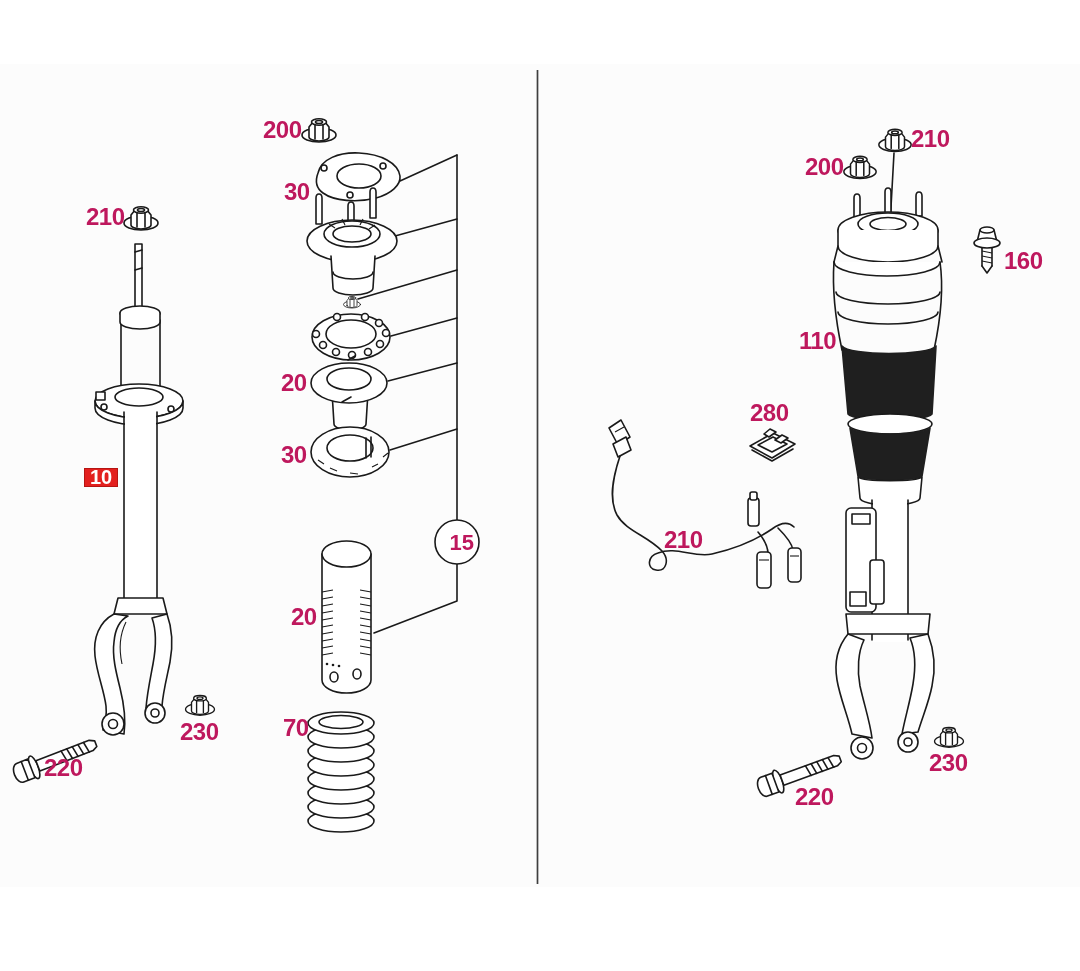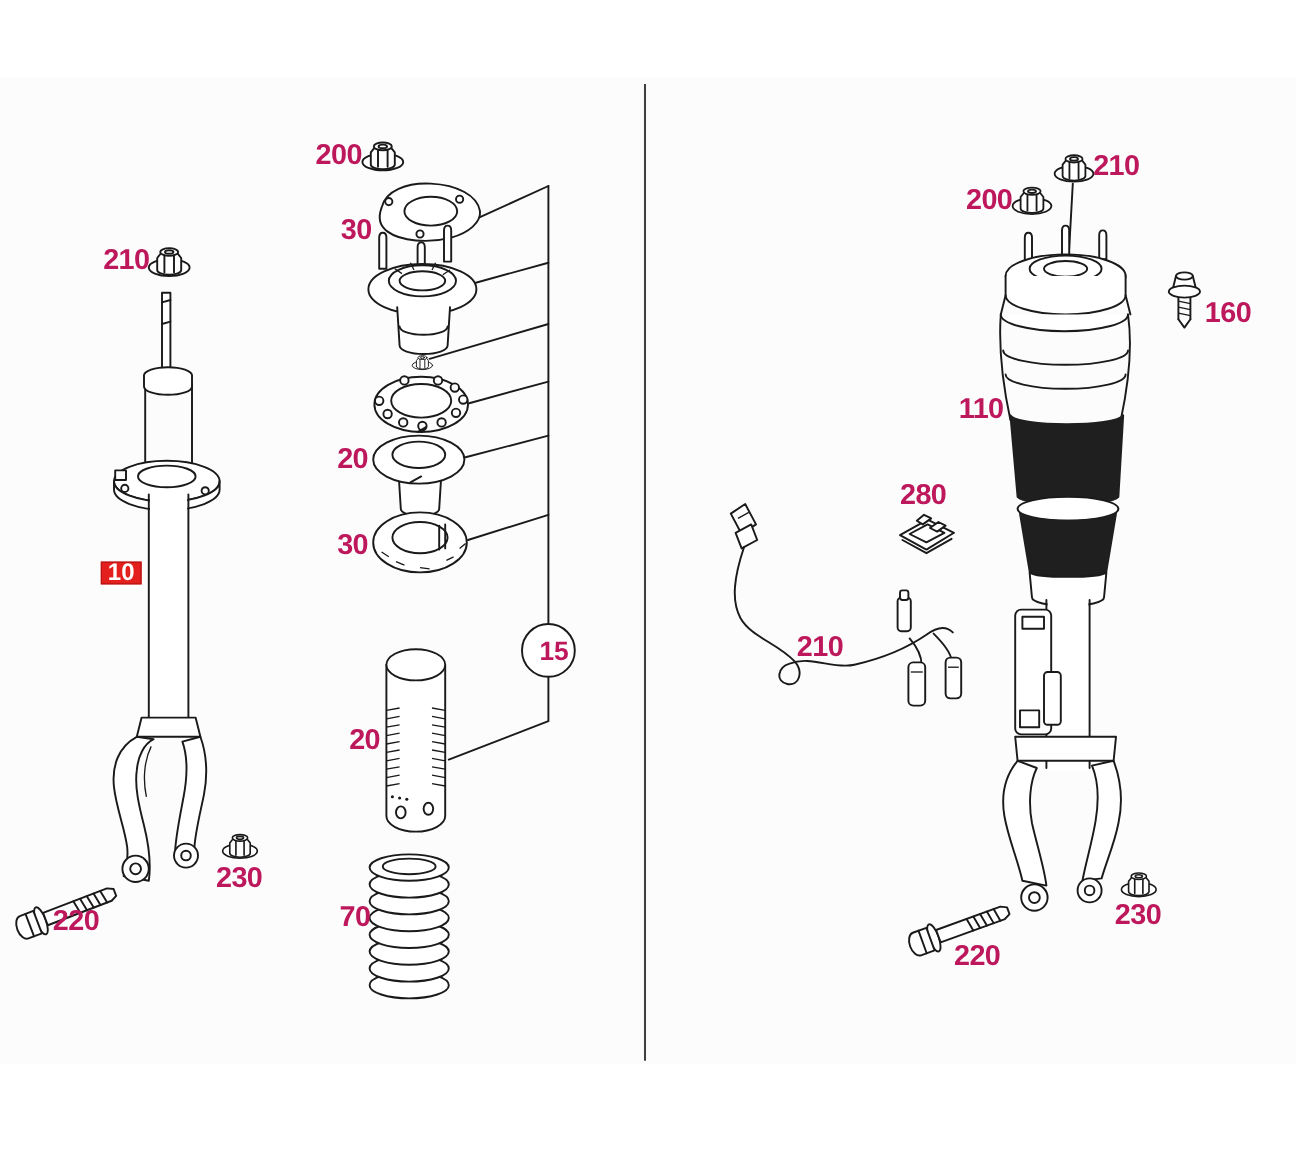--- a/index.html
+++ b/index.html
@@ -268,21 +268,21 @@
 <div class="badge" style="left:84px;top:468px">10</div>
 <div class="part-label" style="left:44px;top:756px">220</div>
 <div class="part-label" style="left:180px;top:720px">230</div>
 
 <div class="part-label" style="left:263px;top:118px">200</div>
 <div class="part-label" style="left:284px;top:180px">30</div>
 <div class="part-label" style="left:281px;top:371px">20</div>
 <div class="part-label" style="left:281px;top:443px">30</div>
 <div class="part-label circle-label" style="left:440px;top:532px">15</div>
 <div class="part-label" style="left:291px;top:605px">20</div>
-<div class="part-label" style="left:283px;top:753px">70</div>
+<div class="part-label" style="left:283px;top:716px">70</div>
 
 <div class="part-label" style="left:805px;top:155px">200</div>
 <div class="part-label" style="left:911px;top:127px">210</div>
 <div class="part-label" style="left:1004px;top:249px">160</div>
 <div class="part-label" style="left:799px;top:329px">110</div>
 <div class="part-label" style="left:750px;top:401px">280</div>
 <div class="part-label" style="left:664px;top:528px">210</div>
 <div class="part-label" style="left:929px;top:751px">230</div>
 <div class="part-label" style="left:795px;top:785px">220</div>
 

